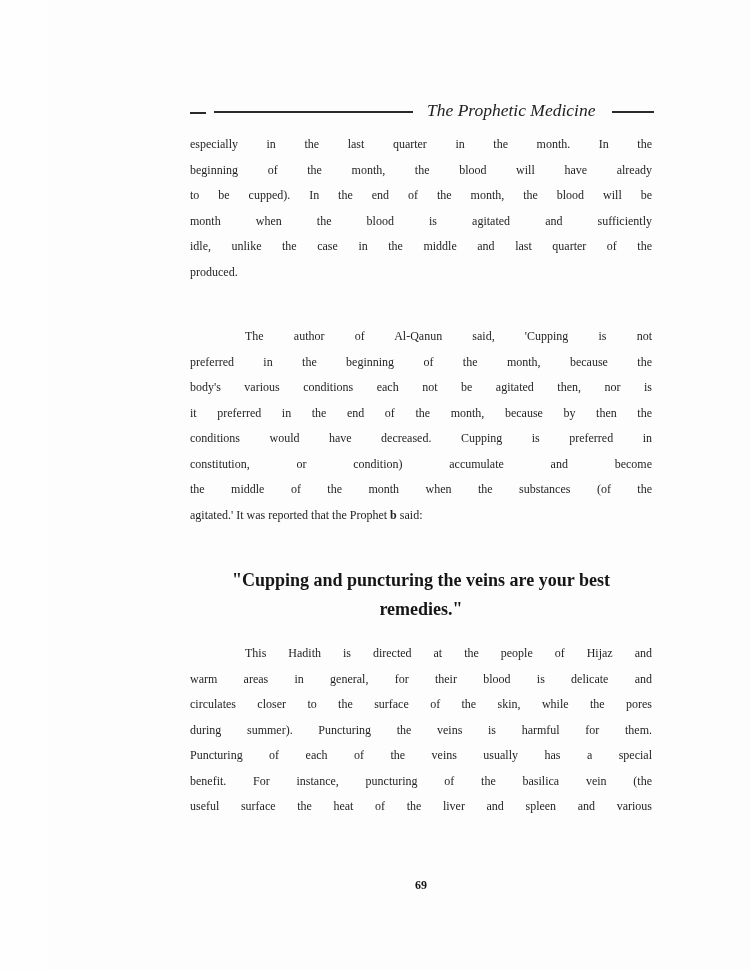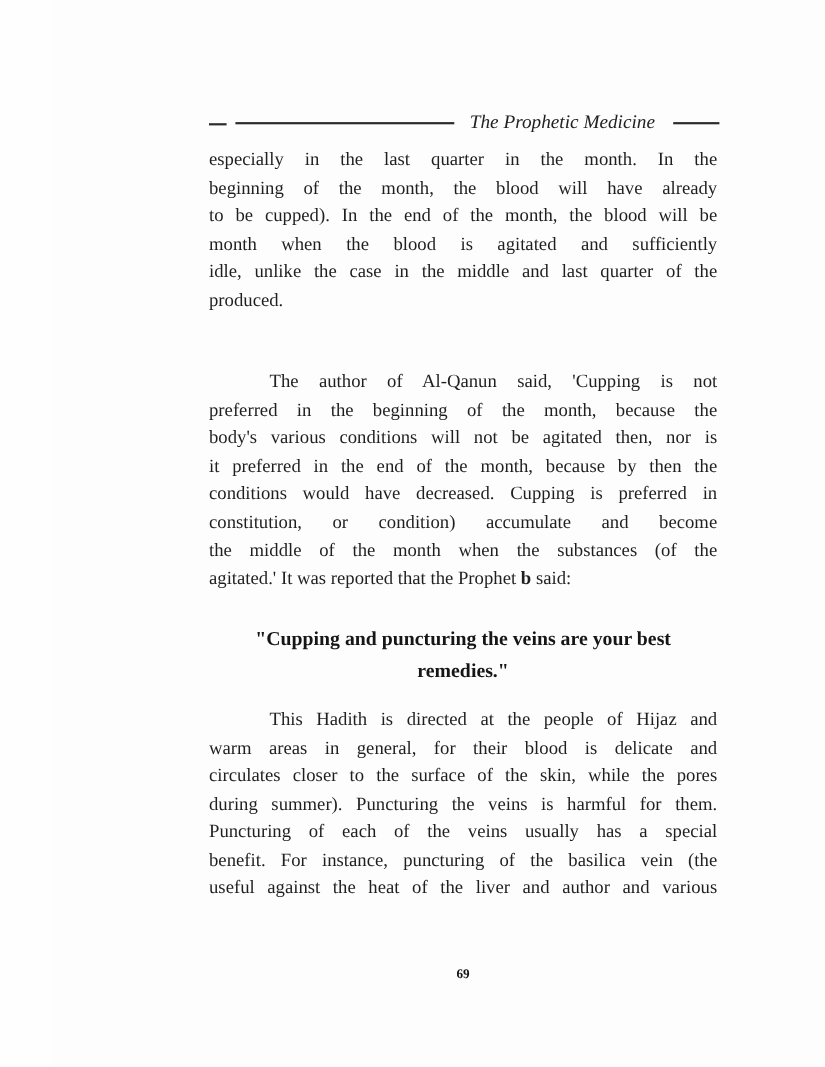--- a/index.html
+++ b/index.html
@@ -32,32 +32,32 @@
     left: 237px; top: 0;
     font-style: italic;
     font-size: 17.5px;
     white-space: nowrap;
     color: #222;
   }
   .para {
     position: absolute;
     left: 190px;
     width: 462px;
-    font-size: 17px;
+    font-size: 12px;
     line-height: 25.5px;
   }
   .line {
     height: 25.5px;
     text-align: justify;
     text-align-last: justify;
   }
   .line.last { text-align-last: left; }
   .line.indent { text-indent: 55px; }
   .p1 { top: 132px; }
-  .p2 { top: 334px; }
+  .p2 { top: 324px; }
   .p3 { top: 641px; }
   .quote {
     position: absolute;
     left: 190px; top: 566px;
     width: 462px;
     text-align: center;
     font-weight: bold;
     font-size: 18px;
     line-height: 28.5px;
     color: #161616;
@@ -91,37 +91,37 @@
     <div class="line">beginning of the month, the blood will have already</div>
     <div class="line">to be cupped). In the end of the month, the blood will be</div>
     <div class="line">month when the blood is agitated and sufficiently</div>
     <div class="line">idle, unlike the case in the middle and last quarter of the</div>
     <div class="line last">produced.</div>
   </div>
 
   <div class="para p2">
     <div class="line indent">The author of Al-Qanun said, 'Cupping is not</div>
     <div class="line">preferred in the beginning of the month, because the</div>
-    <div class="line">body's various conditions will not be agitated then, nor is</div>
+    <div class="line">body's various conditions each not be agitated then, nor is</div>
     <div class="line">it preferred in the end of the month, because by then the</div>
     <div class="line">conditions would have decreased. Cupping is preferred in</div>
     <div class="line">constitution, or condition) accumulate and become</div>
     <div class="line">the middle of the month when the substances (of the</div>
     <div class="line last"><span>agitated.' It was reported that the Prophet </span><span class="bold-b">b</span><span> said:</span></div>
   </div>
 
   <div class="quote">
     <div>"Cupping and puncturing the veins are your best</div>
     <div>remedies."</div>
   </div>
 
   <div class="para p3">
     <div class="line indent">This Hadith is directed at the people of Hijaz and</div>
     <div class="line">warm areas in general, for their blood is delicate and</div>
     <div class="line">circulates closer to the surface of the skin, while the pores</div>
     <div class="line">during summer). Puncturing the veins is harmful for them.</div>
     <div class="line">Puncturing of each of the veins usually has a special</div>
     <div class="line">benefit. For instance, puncturing of the basilica vein (the</div>
-    <div class="line">useful against the heat of the liver and author and various</div>
+    <div class="line">useful surface the heat of the liver and spleen and various</div>
   </div>
 
   <div class="pageno">69</div>
 </div>
 
 </body></html>

